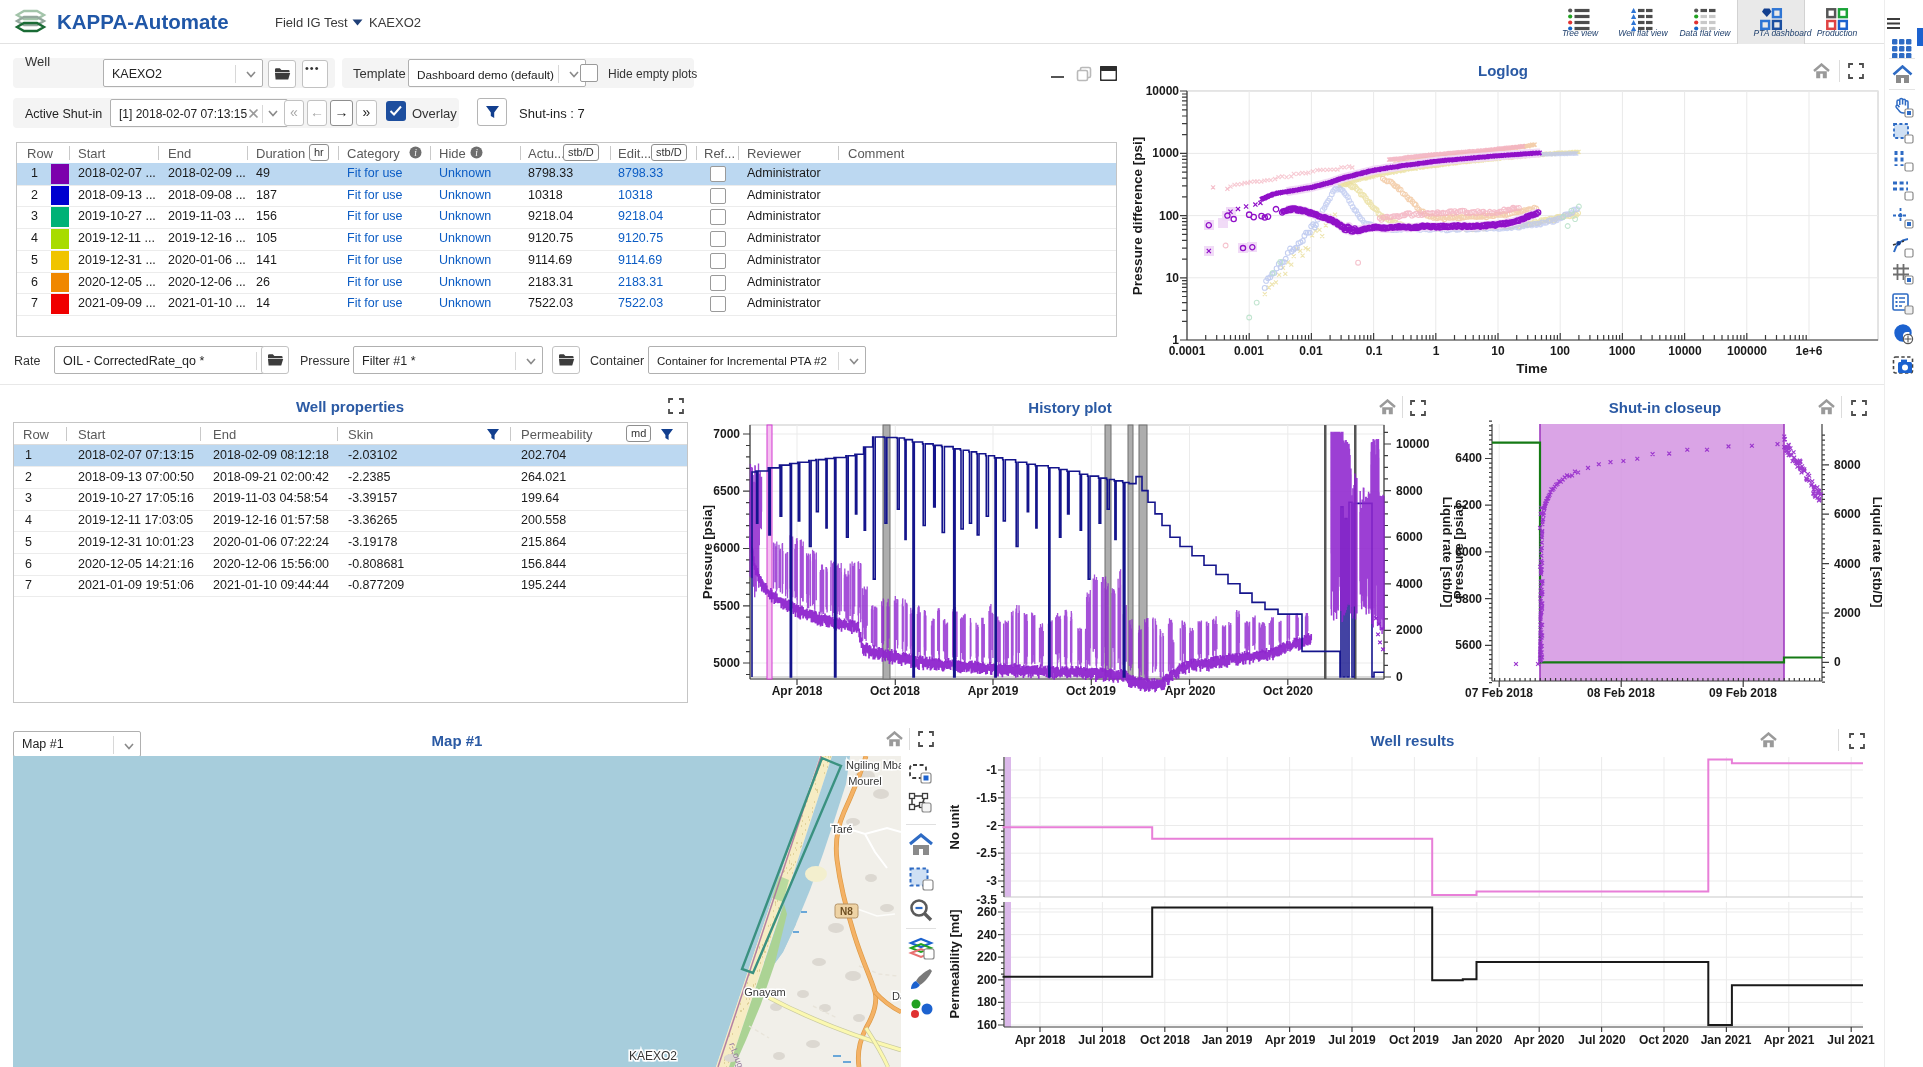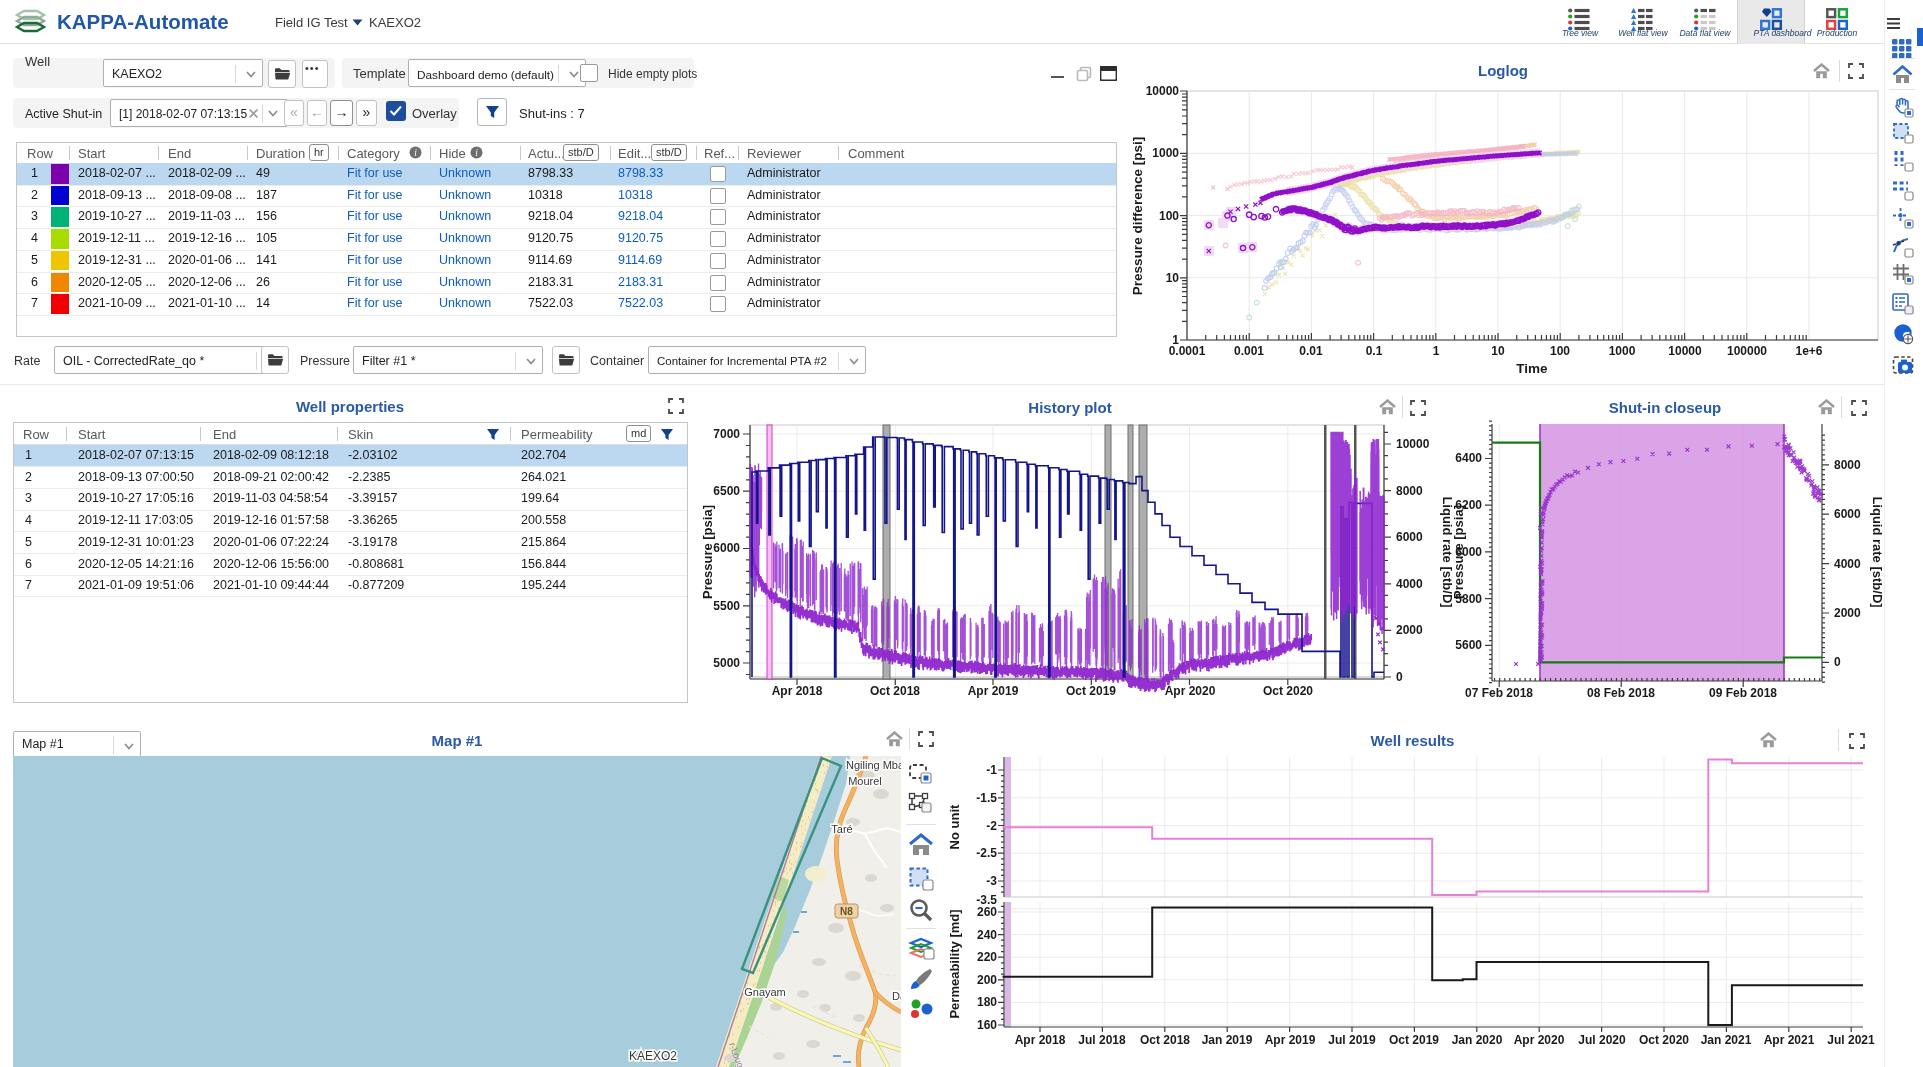--- a/index.html
+++ b/index.html
@@ -270,21 +270,21 @@
 <div class="td" style="left:256px;top:274.5px;">26</div>
 <div class="tdb" style="left:347px;top:274.5px;">Fit for use</div>
 <div class="tdb" style="left:439px;top:274.5px;">Unknown</div>
 <div class="td" style="left:528px;top:274.5px;">2183.31</div>
 <div class="tdb" style="left:618px;top:274.5px;">2183.31</div>
 <div class="cb" style="left:710px;top:274.5px;"></div>
 <div class="td" style="left:747px;top:274.5px;">Administrator</div>
 <div class="rowline" style="left:17px;top:271.5px;width:1099px;"></div>
 <div class="abs" style="left:51px;top:294.2px;width:18px;height:19.7px;background:#f00000;"></div>
 <div class="td" style="left:31px;top:296.2px;">7</div>
-<div class="td" style="left:78px;top:296.2px;">2021-10-09 ...</div>
+<div class="td" style="left:78px;top:296.2px;">2021-09-09 ...</div>
 <div class="td" style="left:168px;top:296.2px;">2021-01-10 ...</div>
 <div class="td" style="left:256px;top:296.2px;">14</div>
 <div class="tdb" style="left:347px;top:296.2px;">Fit for use</div>
 <div class="tdb" style="left:439px;top:296.2px;">Unknown</div>
 <div class="td" style="left:528px;top:296.2px;">7522.03</div>
 <div class="tdb" style="left:618px;top:296.2px;">7522.03</div>
 <div class="cb" style="left:710px;top:296.2px;"></div>
 <div class="td" style="left:747px;top:296.2px;">Administrator</div>
 <div class="rowline" style="left:17px;top:293.2px;width:1099px;"></div>
 <div class="rowline" style="left:17px;top:314.9px;width:1099px;"></div>

